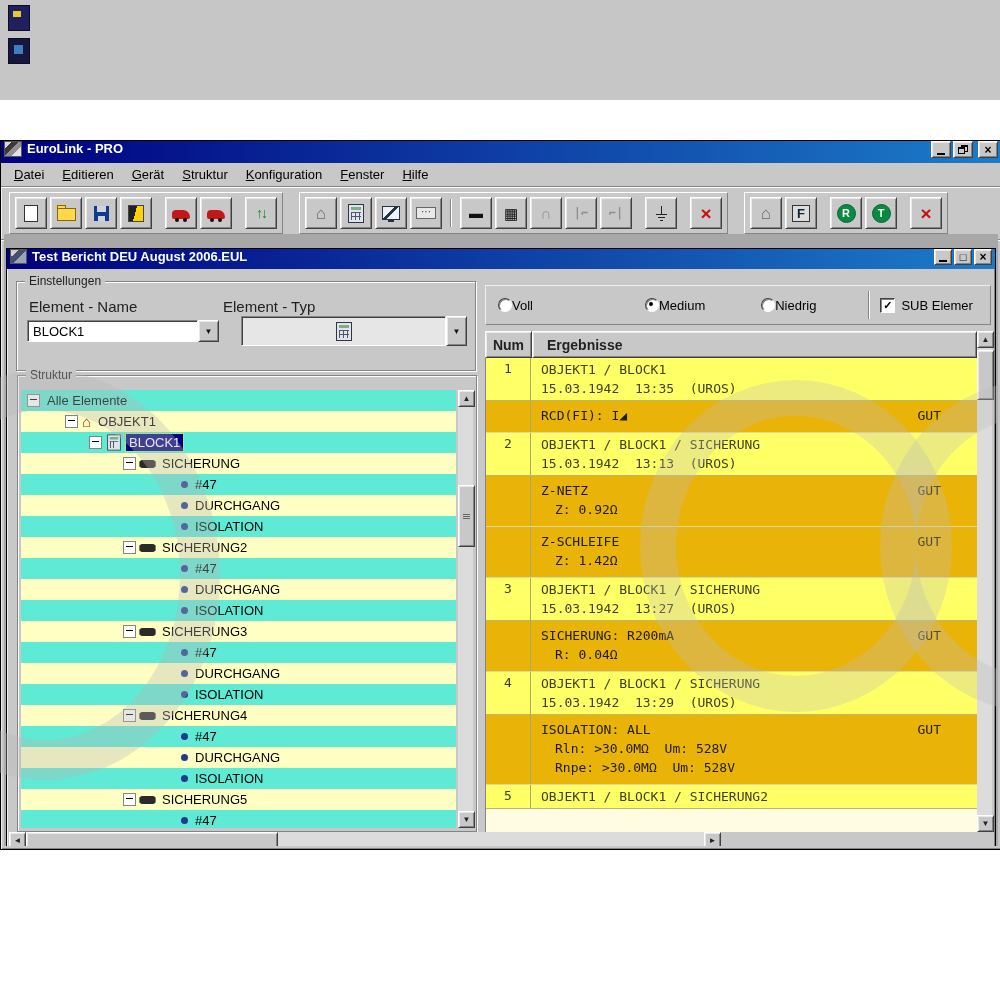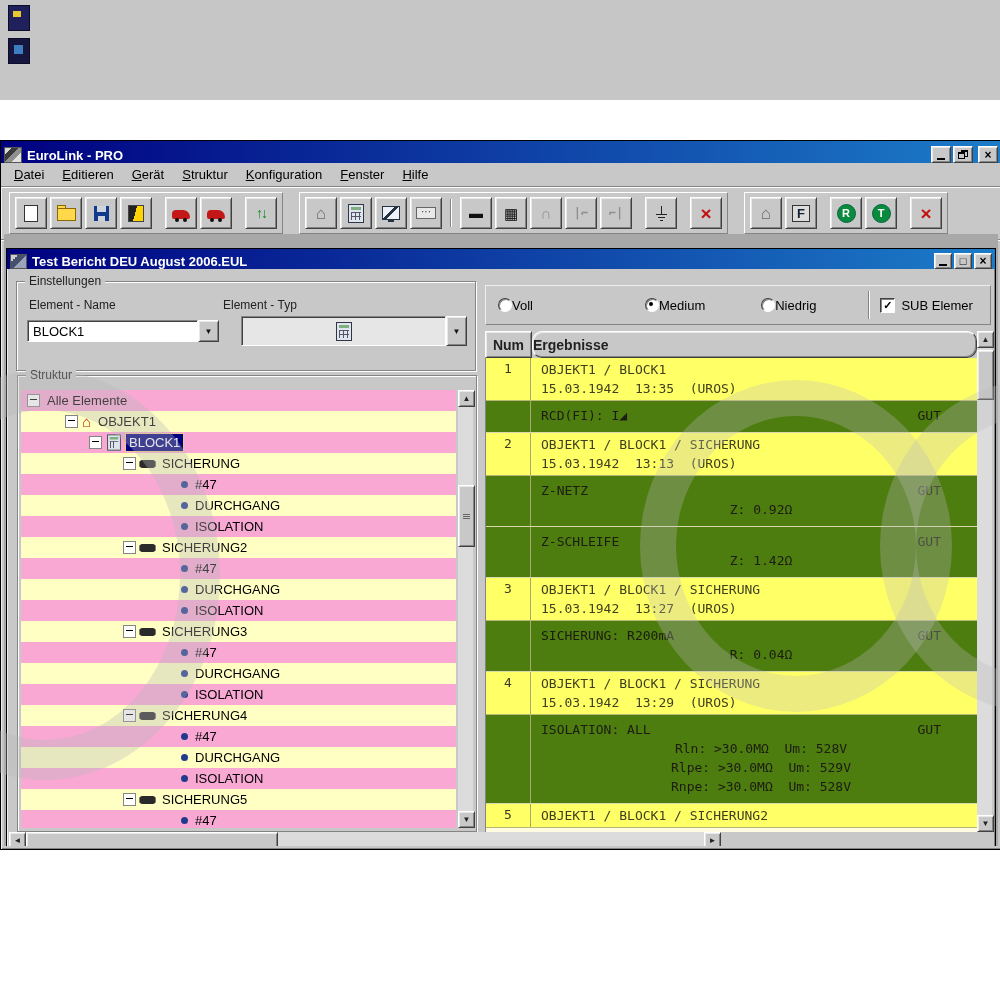--- a/index.html
+++ b/index.html
@@ -11,21 +11,21 @@
   .mini-icon{position:absolute;width:20px;height:24px;border:1px solid #0c0c28;}
   .mi-a{left:8px;top:5px;background:#20205c;}
   .mi-a::after{content:"";position:absolute;left:4px;top:5px;width:8px;height:6px;background:#e8c830;}
   .mi-b{left:8px;top:38px;background:#16163e;}
   .mi-b::after{content:"";position:absolute;left:5px;top:6px;width:9px;height:9px;background:#3c7ec0;}
 
   
   .app-window{position:absolute;left:0;top:140px;width:1000px;height:708px;background:#c8c8c8;
               border:1px solid #000;box-shadow:inset 1px 1px 0 #eee, inset -1px -1px 0 #848484;}
   .tbar{background:linear-gradient(90deg,#000080,#1c7cc8);color:#fff;font-weight:bold;
-        display:flex;align-items:flex-end;gap:5px;padding:0 3px;}
+        display:flex;align-items:flex-start;gap:5px;padding:0 3px;}
   .main-tbar{height:22px;font-size:13px;}
   .doc-tbar{height:20px;font-size:13px;}
   .tbar-title{white-space:nowrap;overflow:hidden;}
   .app-icon{width:16px;height:14px;flex:none;border:1px solid #555;
             background:linear-gradient(135deg,#d8d8d8 22%,#3a3a3a 22% 46%,#909090 46% 68%,#e2e2e2 68%);}
   .doc-icon{width:15px;height:13px;flex:none;border:1px solid #555;
             background:linear-gradient(135deg,#cfcfcf 25%,#44506e 25% 55%,#9aa4b8 55%);}
   .caps{margin-left:auto;display:flex;gap:2px;align-items:center;}
   .cap-btn{width:18px;height:15px;display:flex;align-items:center;justify-content:center;
            background:#c8c8c8;border:1px solid;border-color:#fff #404040 #404040 #fff;
@@ -91,36 +91,36 @@
 
   
   .mdi{position:absolute;left:3px;right:3px;top:93px;bottom:3px;background:#a8a8a8;overflow:hidden;}
   .doc{position:absolute;left:2px;top:14px;width:988px;height:600px;background:#c8c8c8;
        border:1px solid #000;box-shadow:inset 1px 1px 0 #eee, inset -1px -1px 0 #848484;overflow:hidden;}
 
   
   .groupbox{position:absolute;border:1px solid #848484;box-shadow:inset 1px 1px 0 #fff,1px 1px 0 #fff;}
   .gb-label{position:absolute;top:-8px;left:8px;background:#c8c8c8;padding:0 4px;font-size:12px;color:#222;}
   .settings{left:9px;top:32px;width:458px;height:88px;}
-  .lbl{position:absolute;font-size:12px;color:#222;}
+  .lbl{position:absolute;font-size:15px;color:#222;}
   .name-lbl{left:12px;top:16px;}
   .typ-lbl{left:206px;top:16px;}
   .combo{position:absolute;display:flex;}
   .name-combo{left:10px;top:38px;width:192px;height:22px;}
   .typ-combo{left:224px;top:34px;width:226px;height:30px;}
   .combo-field{flex:1;display:flex;align-items:center;padding:0 5px;background:#fff;
       border:1px solid;border-color:#848484 #fff #fff #848484;box-shadow:inset 1px 1px 0 #404040;}
   .typ-field{background:#e6e6e6;justify-content:center;}
   .combo-btn{width:19px;flex:none;display:flex;align-items:center;justify-content:center;
       background:#c8c8c8;border:1px solid;border-color:#fff #404040 #404040 #fff;
       box-shadow:inset 1px 1px 0 #e8e8e8, inset -1px -1px 0 #848484;font-size:8px;color:#111;}
 
   
   .struct{left:10px;top:126px;width:458px;height:455px;}
-  .tree{position:absolute;left:3px;top:14px;right:20px;bottom:3px;background:#f9a8d4;overflow:hidden;}
+  .tree{position:absolute;left:3px;top:14px;right:20px;bottom:3px;background:#5eead4;overflow:hidden;}
   .trow{height:21px;display:flex;align-items:center;gap:4px;white-space:nowrap;}
   .trow:nth-child(even){background:#ffffc4;}
   .lvl0{padding-left:6px;}  .lvl1{padding-left:44px;} .lvl2{padding-left:68px;}
   .lvl3{padding-left:102px;} .lvl4{padding-left:160px;}
   .texp{width:11px;height:11px;flex:none;background:#fff;border:1px solid #848484;position:relative;}
   .texp::after{content:"";position:absolute;left:2px;right:2px;top:4px;height:1px;background:#000;}
   .i-redhouse{font-size:15px;line-height:15px;color:#c22000;font-weight:bold;}
   .i-block{transform:scale(.85);}
   .i-fuse{width:15px;height:8px;background:#2a2a2a;border-radius:2px;flex:none;box-shadow:-2px 0 0 -1px #777,2px 0 0 -1px #777;}
   .i-dot{width:7px;height:7px;border-radius:50%;background:#223a8c;flex:none;}
@@ -161,27 +161,27 @@
   .checkbox{display:flex;align-items:center;gap:6px;margin-left:10px;overflow:hidden;}
   .cb{width:13px;height:13px;flex:none;background:#fff;border:1px solid;border-color:#404040 #fff #fff #404040;
       box-shadow:inset 1px 1px 0 #848484;font-size:11px;line-height:12px;text-align:center;font-weight:bold;}
   .sub-label{width:72px;white-space:nowrap;overflow:hidden;}
 
   .rheader{position:absolute;left:478px;top:82px;right:18px;height:27px;display:flex;}
   .hc{display:flex;align-items:center;font-weight:bold;font-size:14px;color:#222;background:#c8c8c8;
       border:1px solid;border-color:#fff #404040 #404040 #fff;
       box-shadow:inset 1px 1px 0 #e8e8e8, inset -1px -1px 0 #848484;}
   .hnum{width:45px;flex:none;justify-content:center;}
-  .herg{flex:1;border-radius:10px;}
+  .herg{flex:1;padding-left:14px;}
 
   .rlist{position:absolute;left:478px;top:109px;right:18px;bottom:17px;overflow:hidden;
          background:#fffce1;border-left:1px solid #848484;
          font-family:"DejaVu Sans Mono",monospace;font-size:13px;}
   .gh{display:flex;background:#ffff66;border-bottom:1px solid #b8b874;}
-  .mrow{display:flex;background:#4d7c0f;border-bottom:1px solid #d8d8ac;text-align:center;}
+  .mrow{display:flex;background:#eab308;border-bottom:1px solid #d8d8ac;}
   .num{width:44px;flex:none;border-right:1px solid #a8a870;padding-top:3px;text-align:center;color:#3a3a20;}
   .gtxt{padding:2px 10px;line-height:19px;color:#3f3f20;display:flex;flex-direction:column;}
   .gline{white-space:pre;}
   .mtxt{flex:1;padding:5px 10px 7px;line-height:19px;color:#1c1c12;display:flex;flex-direction:column;}
   .m1{display:flex;white-space:pre;}
   .gut{margin-left:auto;padding-right:26px;}
   .mline{white-space:pre;padding-left:14px;}
 
   
   .wm{position:absolute;border-radius:50%;pointer-events:none;z-index:60;}
@@ -543,21 +543,20 @@
             <span class="gtxt">
                 <span class="gline">OBJEKT1 / BLOCK1 / SICHERUNG</span>
                 <span class="gline">15.03.1942  13:29  (UROS)</span>
               </span>
           </div>
           <div class="mrow">
             <span class="num"></span>
             <span class="mtxt">
               <span class="m1"><span>ISOLATION: ALL</span><span class="gut">GUT</span></span>
               <span class="mline">Rln: &gt;30.0MΩ  Um: 528V</span>
-              <span class="mline">Rlpe: &gt;30.0MΩ  Um: 529V</span>
               <span class="mline">Rnpe: &gt;30.0MΩ  Um: 528V</span>
             </span>
           </div>
 
           <div class="gh">
             <span class="num">5</span>
             <span class="gtxt">
                 <span class="gline">OBJEKT1 / BLOCK1 / SICHERUNG2</span>
                 <span class="gline"></span>
               </span>

